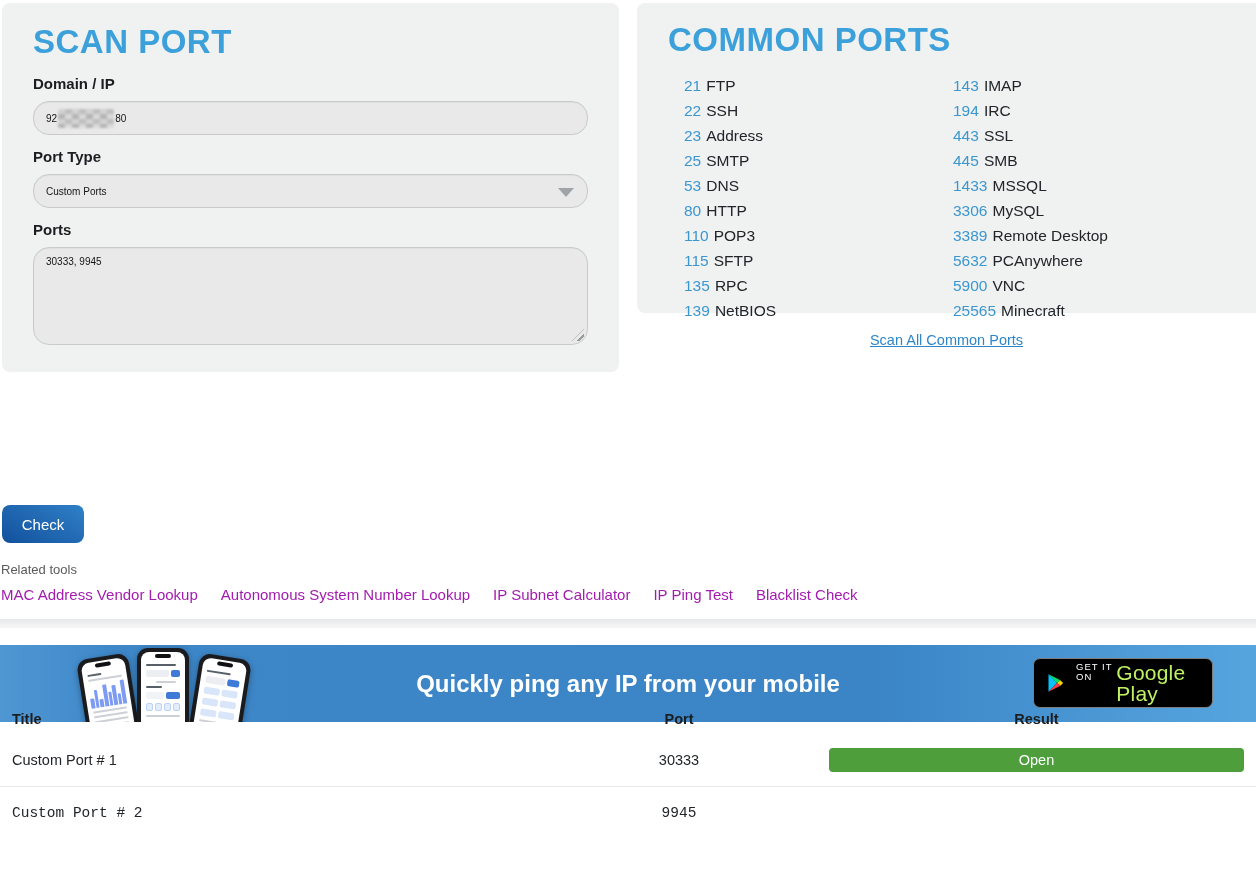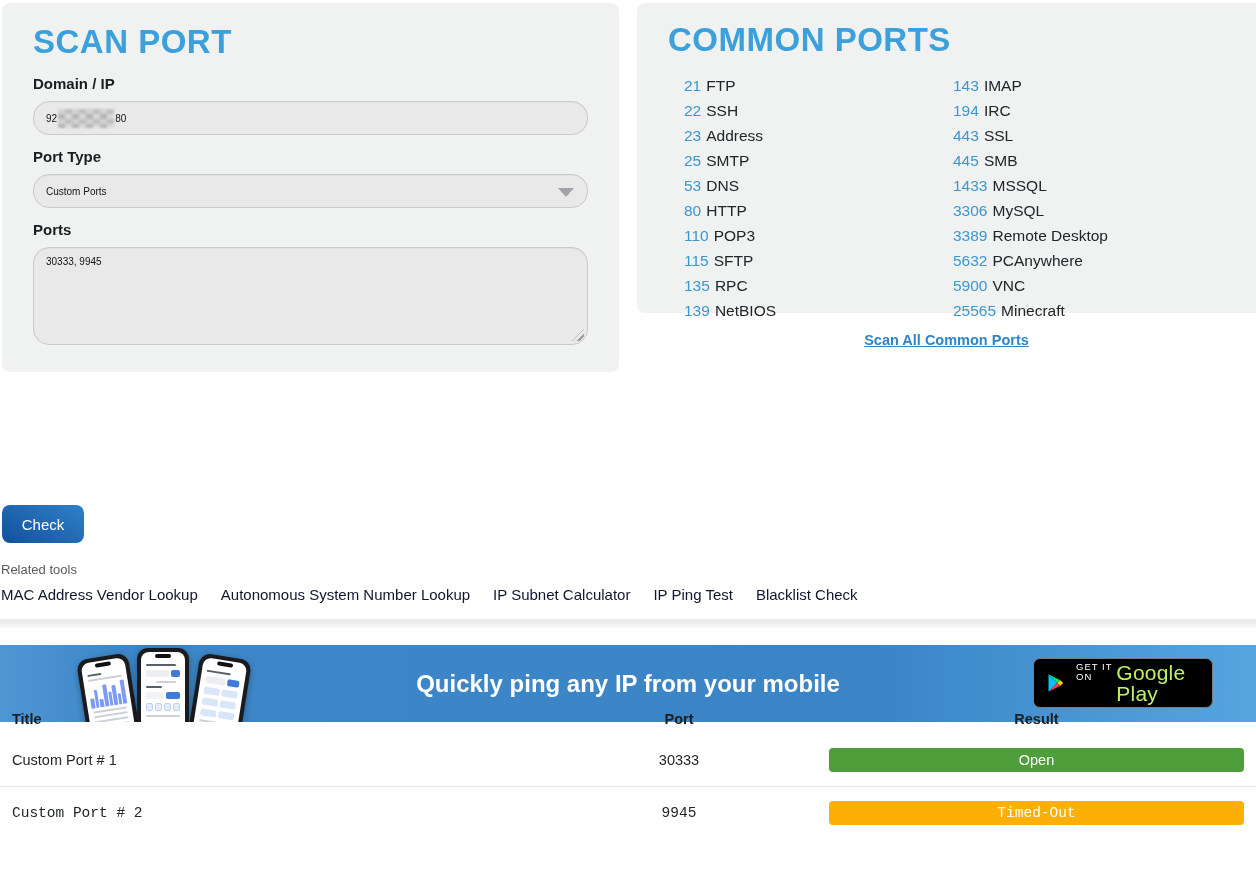--- a/index.html
+++ b/index.html
@@ -27,29 +27,29 @@
                  background:repeating-linear-gradient(135deg,transparent 0 3px,#9a9a9a 3px 4.5px);
                  clip-path:polygon(100% 0,100% 100%,0 100%);}
 
   
   .ports-cols{display:flex;margin-left:16px;margin-top:6px;}
   .ports-col{list-style:none;margin:0;padding:0;}
   .ports-col.c1{width:269px;}
   .ports-col li{font-size:15.5px;line-height:25px;color:#212529;}
   .port-num{color:#3a97d0;margin-right:5px;}
   .scan-all{position:absolute;left:637px;top:331px;width:619px;text-align:center;}
-  .scan-all a{color:#2e86c8;font-size:14.5px;text-decoration:underline;cursor:pointer;font-weight:bold;}
+  .scan-all a{color:#2e86c8;font-size:14.5px;text-decoration:underline;cursor:pointer;}
 
   
   .check-btn{position:absolute;left:2px;top:505px;width:82px;height:38px;border:none;border-radius:8px;
              background:linear-gradient(30deg,#12509c 0%,#2e7ec5 95%);color:#fff;font-size:15px;
              font-family:"Liberation Sans",sans-serif;cursor:pointer;}
   .related-label{position:absolute;left:1px;top:562px;font-size:13px;color:#5a5a5a;}
   .related-links{position:absolute;left:1px;top:586px;display:flex;gap:23px;}
-  .related-links a{color:#0f172a;font-size:15px;text-decoration:none;cursor:pointer;white-space:nowrap;}
+  .related-links a{color:#a21caf;font-size:15px;text-decoration:none;cursor:pointer;white-space:nowrap;}
 
   .divider-band{position:absolute;left:0;right:0;top:619px;height:9px;
                 background:linear-gradient(180deg,#e7e8e9 0%,#f7f7f8 100%);}
 
   
   .banner{position:absolute;left:0;right:0;top:645px;height:77px;overflow:hidden;
           background:linear-gradient(90deg,#4f97d3 0%,#3d86c7 10%,#3b85c6 70%,#56a5df 100%);}
   .banner-headline{position:absolute;left:0;right:0;top:25px;text-align:center;color:#fff;
                    font-size:24px;font-weight:700;}
   .phones{position:absolute;left:83px;top:3px;width:166px;height:74px;}
@@ -260,19 +260,16 @@
     <div class="t-row">
       <div class="c-title">Custom Port # 1</div>
       <div class="c-port">30333</div>
       <div class="c-result">
         <div class="status-badge" style="background-color: rgb(79, 158, 60);">Open</div>
       </div>
     </div>
     <div class="t-row">
       <div class="c-title">Custom Port # 2</div>
       <div class="c-port">9945</div>
-      <div class="c-result">
-        <div class="status-badge" style="background-color: rgb(252, 175, 5);">Timed-Out</div>
-      </div>
     </div>
   </section>
 
 </div>
 
 </body></html>

